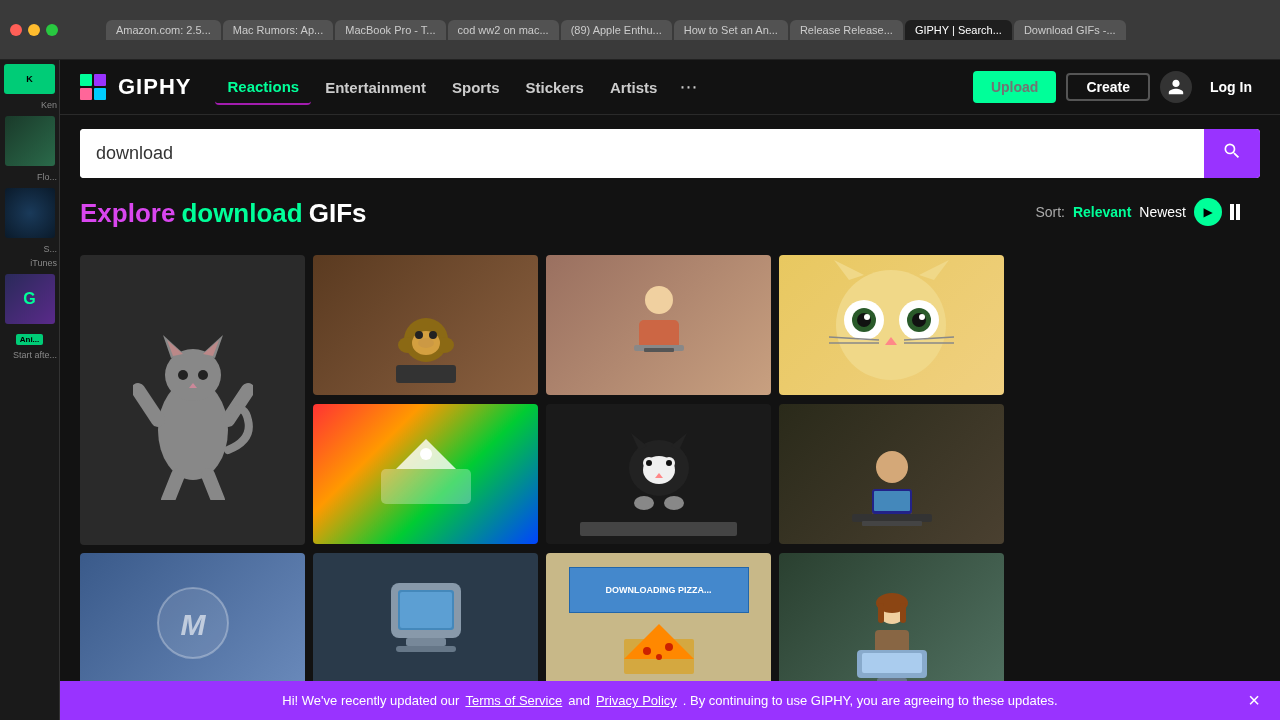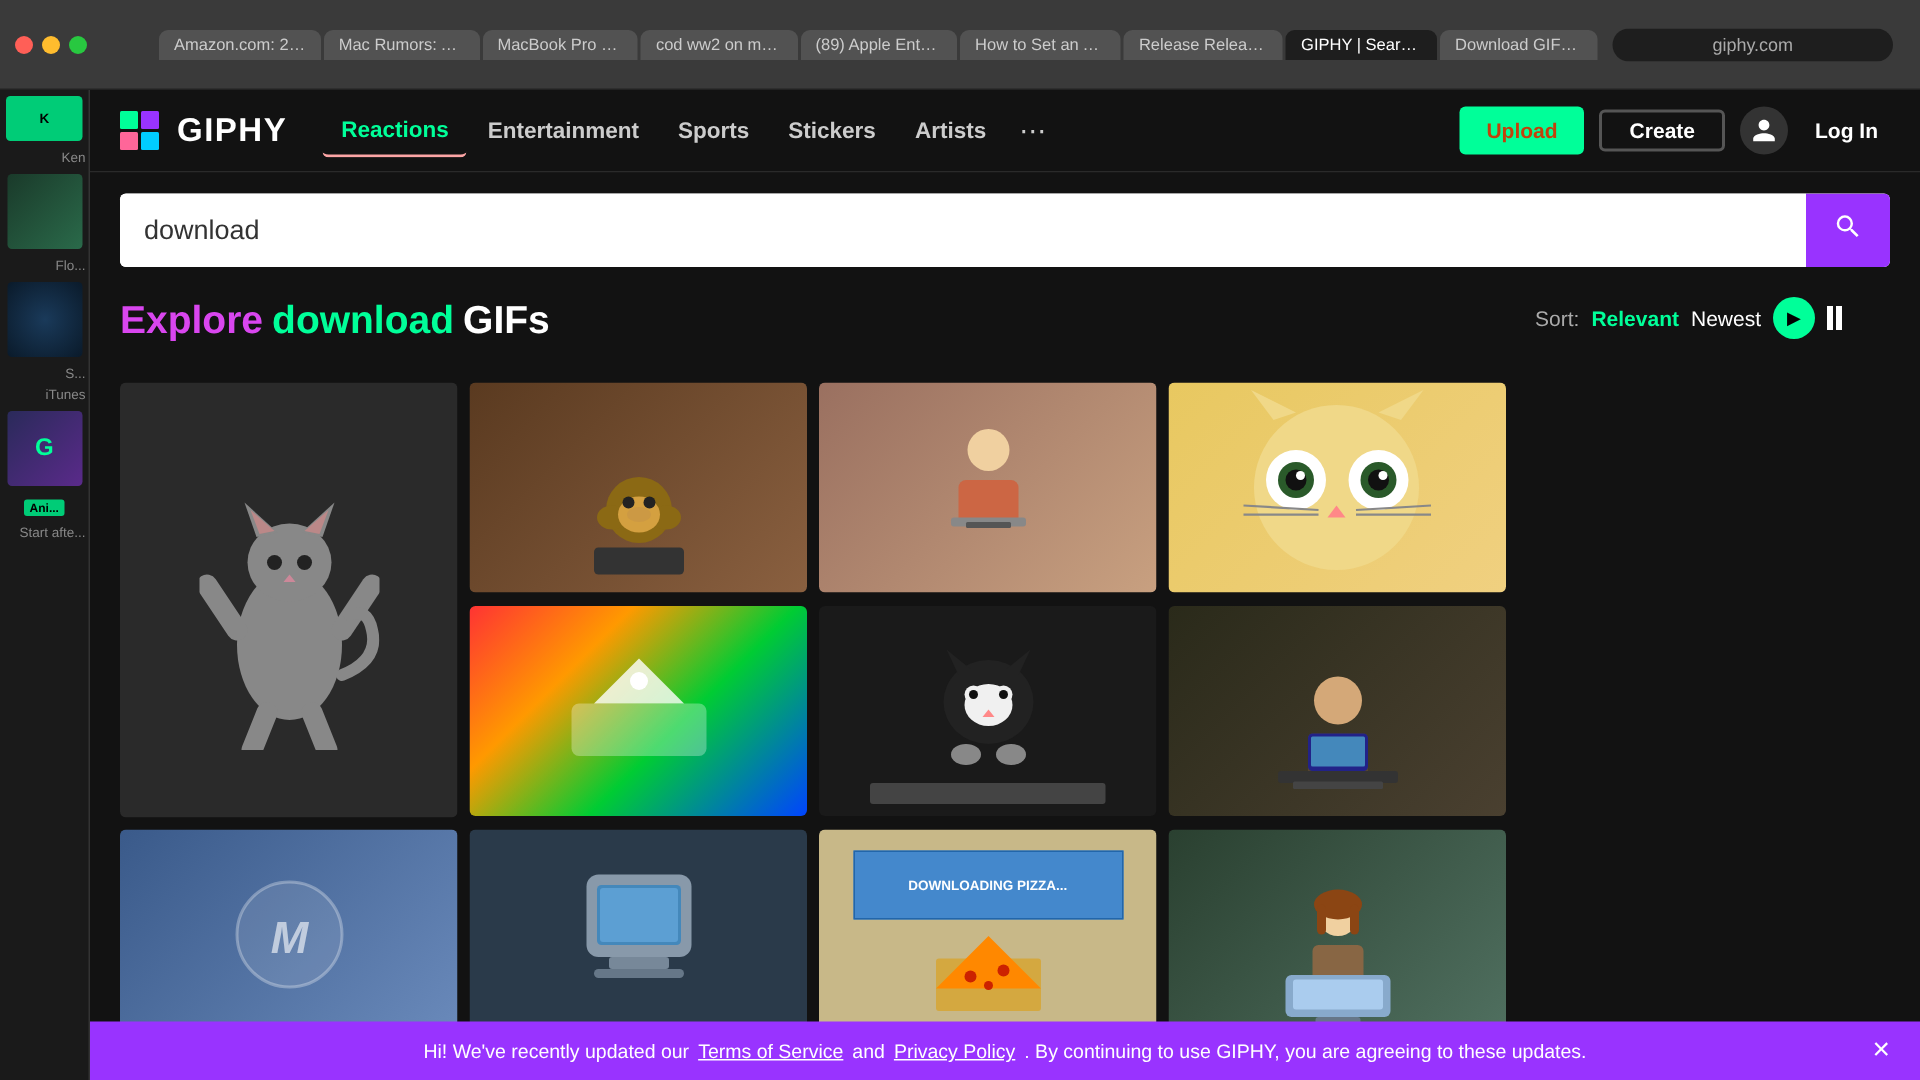--- a/index.html
+++ b/index.html
@@ -106,35 +106,35 @@
     }
     .nav-item {
       color: #ccc;
       font-size: 15px;
       font-weight: 600;
       padding: 8px 12px;
       cursor: pointer;
       border-radius: 4px;
       position: relative;
     }
-    .nav-item.reactions { color: #00ff99; border-bottom: 2px solid #fca5a5; }
+    .nav-item.reactions { color: #00ff99; border-bottom: 2px solid #a21caf; }
     .nav-more {
       color: #ccc;
       font-size: 18px;
       padding: 4px 8px;
       cursor: pointer;
     }
     .header-actions {
       display: flex;
       align-items: center;
       gap: 10px;
     }
     .btn-upload {
       background: #00ff99;
-      color: #c2410c;
+      color: #737373;
       font-weight: 700;
       font-size: 14px;
       padding: 8px 18px;
       border-radius: 4px;
       cursor: pointer;
       border: none;
       margin-left: 44px;
     }
     .btn-create {
       background: transparent;
@@ -206,21 +206,21 @@
       display: flex;
       align-items: center;
       gap: 6px;
     }
     .explore-word { color: #d946ef; }
     .search-word { color: #00ff99; }
     .gifs-word { color: #fff; }
 
     .sort-bar {
       position: absolute;
-      right: 32px;
+      right: 20px;
       top: 0;
       display: flex;
       align-items: center;
       gap: 8px;
       font-size: 14px;
       color: #aaa;
     }
     .sort-bar .sort-label { color: #aaa; }
     .sort-bar .sort-active { color: #00ff99; font-weight: 700; cursor: pointer; }
     .sort-bar .sort-option { color: #fff; cursor: pointer; }
@@ -414,21 +414,20 @@
   <div class="tabs-bar">
     <div class="browser-tab">Amazon.com: 2.5...</div>
     <div class="browser-tab">Mac Rumors: Ap...</div>
     <div class="browser-tab">MacBook Pro - T...</div>
     <div class="browser-tab">cod ww2 on mac...</div>
     <div class="browser-tab">(89) Apple Enthu...</div>
     <div class="browser-tab">How to Set an An...</div>
     <div class="browser-tab">Release Release...</div>
     <div class="browser-tab active">GIPHY | Search...</div>
     <div class="browser-tab">Download GIFs -...</div>
-    <div class="address-bar">giphy.com</div>
   </div>
 </div>
 
 <div class="left-sidebar">
   <div class="sidebar-green-item">
     <span style="color:#000; font-size:9px; font-weight:700;">K</span>
   </div>
   <div class="sidebar-label">Ken</div>
   <div class="sidebar-item-thumb" style="background: linear-gradient(135deg,#1a3a2a,#2a6a4a);"></div>
   <div class="sidebar-label">Flo...</div>

